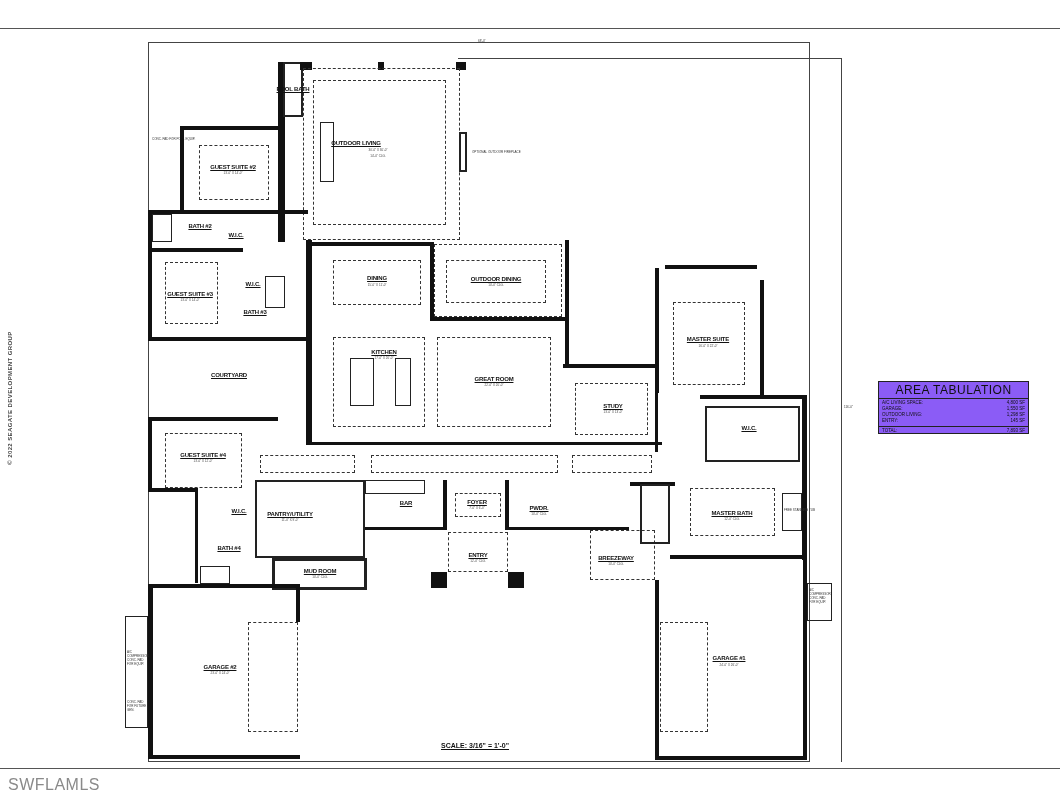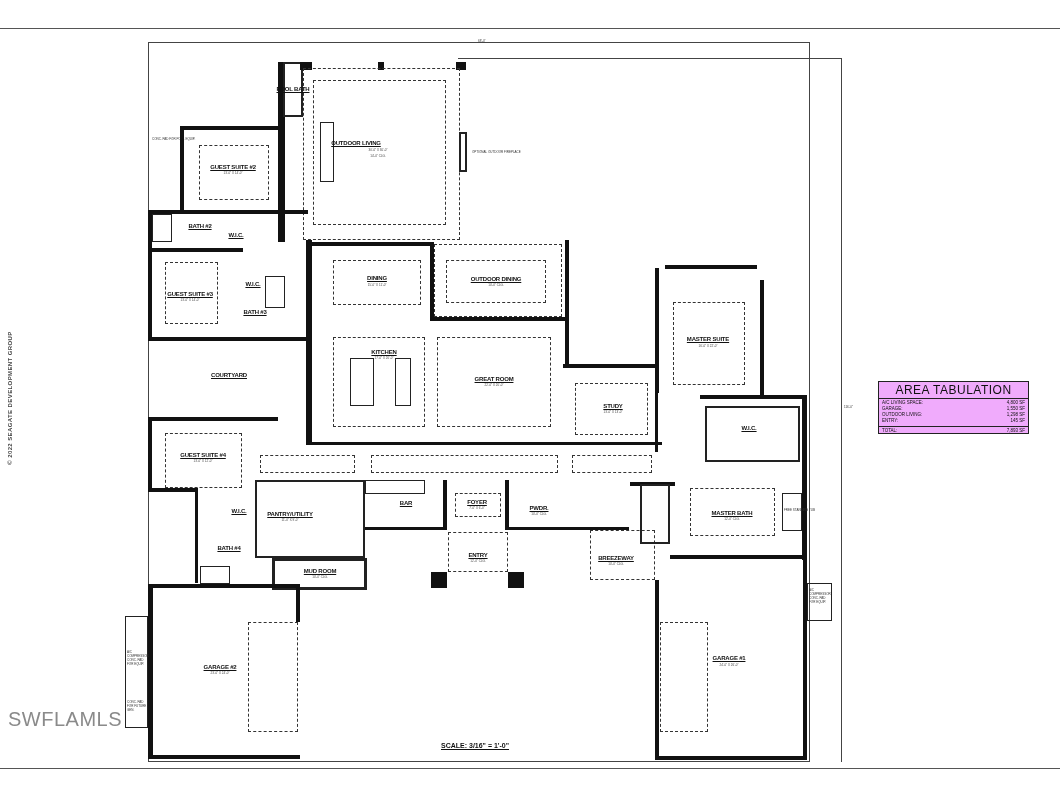--- a/index.html
+++ b/index.html
@@ -6,26 +6,26 @@
   body { width:1060px; height:795px; position:relative; overflow:hidden; font-family:"Liberation Sans", sans-serif; color:#111; }
   .hr-top { position:absolute; left:0; top:28px; width:1060px; height:1px; background:#555; }
   .hr-bot { position:absolute; left:0; top:768px; width:1060px; height:1px; background:#555; }
   .wall { position:absolute; background:#111; }
   .thin { position:absolute; border:1px solid #222; box-sizing:border-box; }
   .dash { position:absolute; border:1.5px dashed #333; box-sizing:border-box; }
   .room-label { position:absolute; font-size:6px; font-weight:bold; text-decoration:underline; white-space:nowrap; transform:translateX(-50%); letter-spacing:-0.2px; }
   .room-dim { position:absolute; font-size:3px; color:#444; white-space:nowrap; transform:translateX(-50%); }
   .note { position:absolute; font-size:3px; color:#333; white-space:nowrap; }
   .side-copy { position:absolute; left:-80px; top:395px; width:180px; transform:rotate(-90deg); font-size:6px; font-weight:bold; color:#444; text-align:center; letter-spacing:0.4px; }
-  .area-box { position:absolute; left:878px; top:381px; width:151px; height:53px; border:1px solid #222; box-sizing:border-box; background:#f0abfc; }
+  .area-box { position:absolute; left:878px; top:381px; width:151px; height:53px; border:1px solid #222; box-sizing:border-box; background:#8b5cf6; }
   .area-title { font-size:12px; text-align:center; border-bottom:1px solid #222; height:16px; line-height:16px; letter-spacing:0.5px; }
   .area-row { display:flex; justify-content:space-between; font-size:4.5px; padding:0 3px; line-height:6px; }
   .area-total { border-top:1px solid #222; margin-top:2px; padding-top:1px; }
   .scale { position:absolute; left:441px; top:742px; font-size:7px; font-weight:bold; text-decoration:underline; }
-  .watermark { position:absolute; left:8px; top:708px; font-size:20px; color:#8a8a8a; letter-spacing:0.5px; }
+  .watermark { position:absolute; left:8px; top:776px; font-size:16px; color:#8a8a8a; letter-spacing:0.5px; }
 </style>
 </head>
 <body>
 
 <div class="hr-top"></div>
 <div class="hr-bot"></div>
 
 <div class="side-copy">© 2022 SEAGATE DEVELOPMENT GROUP</div>
 
 <div class="thin" style="left:148px;top:42px;width:662px;height:720px;border-color:#444;"></div>

